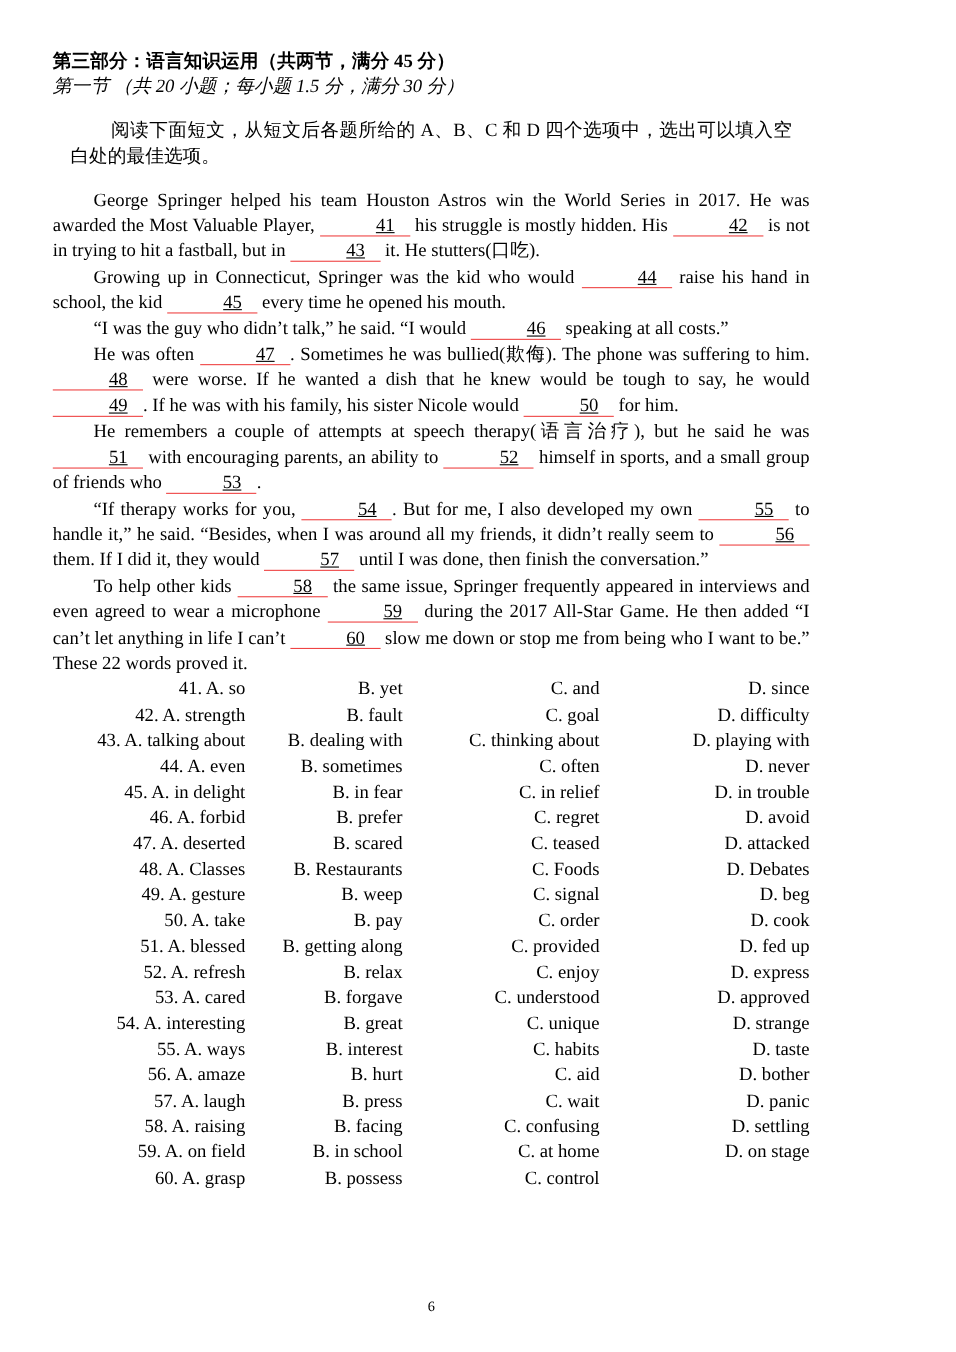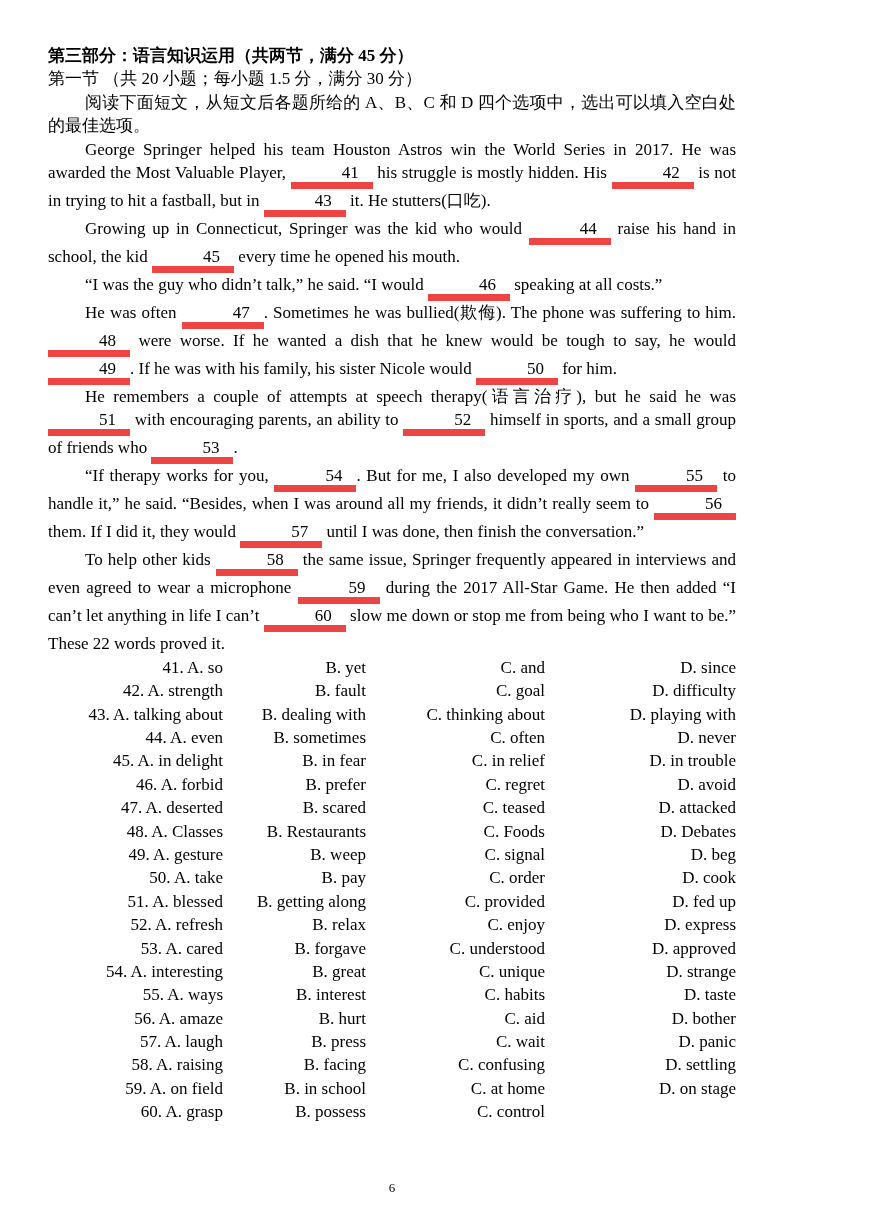--- a/index.html
+++ b/index.html
@@ -30,38 +30,40 @@
     line-height: 23.4px;
   }
   .part-title {
     font-weight: bold;
     margin: 0;
     text-align: left;
   }
   .section-title {
     margin: 0;
     text-align: left;
+    font-style: italic;
   }
   .instruction {
-    margin: 0;
+    margin: 16px;
     text-indent: 37px;
     text-align: justify;
   }
   p.para {
     margin: 0;
     text-indent: 37px;
     text-align: justify;
   }
   .blank {
     display: inline-block;
     min-width: 34px;
     padding: 0 14px;
     text-align: left;
-    border-bottom: 7px solid #ef4444;
+    border-bottom: 1px solid #ef4444;
     line-height: 19px;
+    text-decoration: underline;
   }
   .options {
     margin-top: 0;
   }
   .opt-row {
     display: grid;
     grid-template-columns: 175px 143px 179px 1fr;
     height: 23.4px;
     line-height: 23.4px;
     text-align: right;

